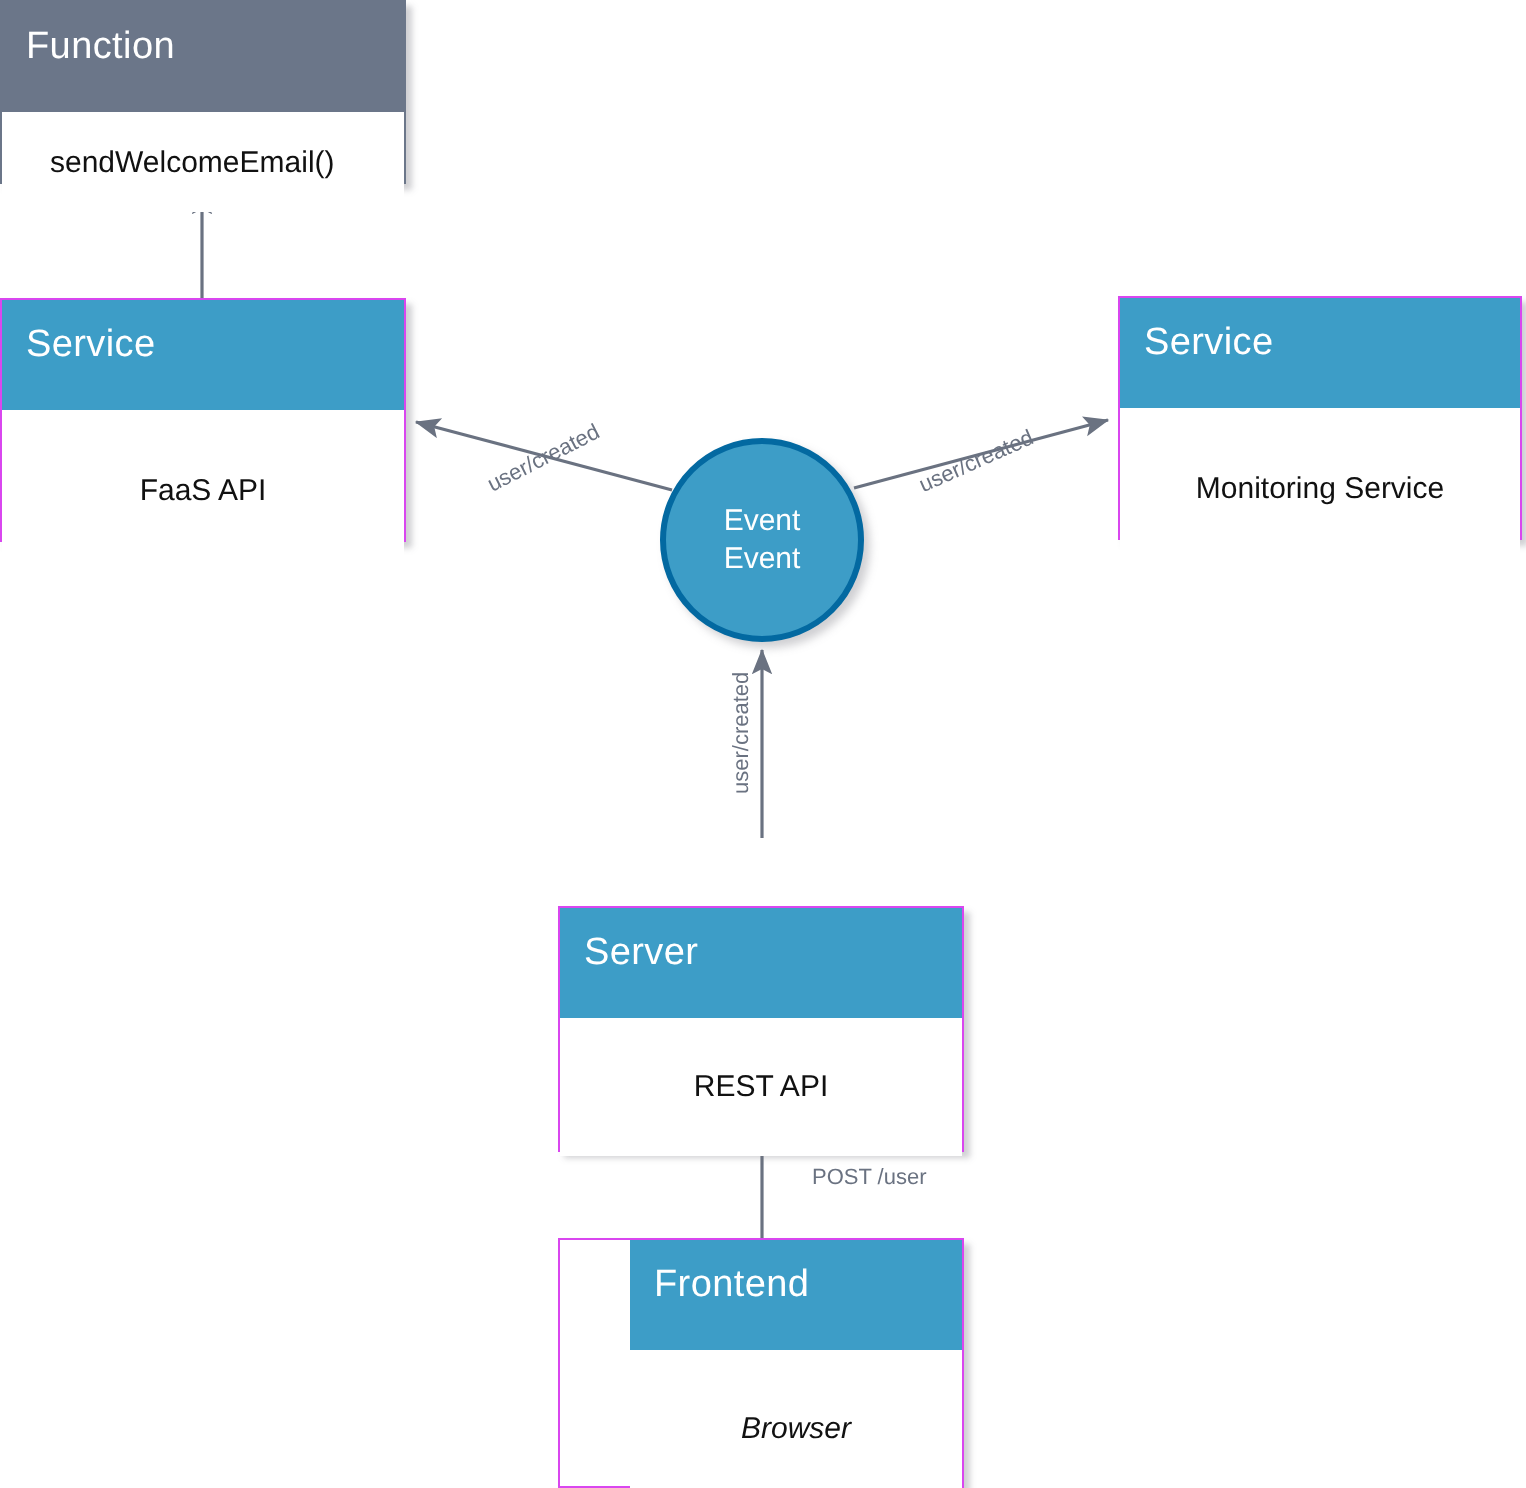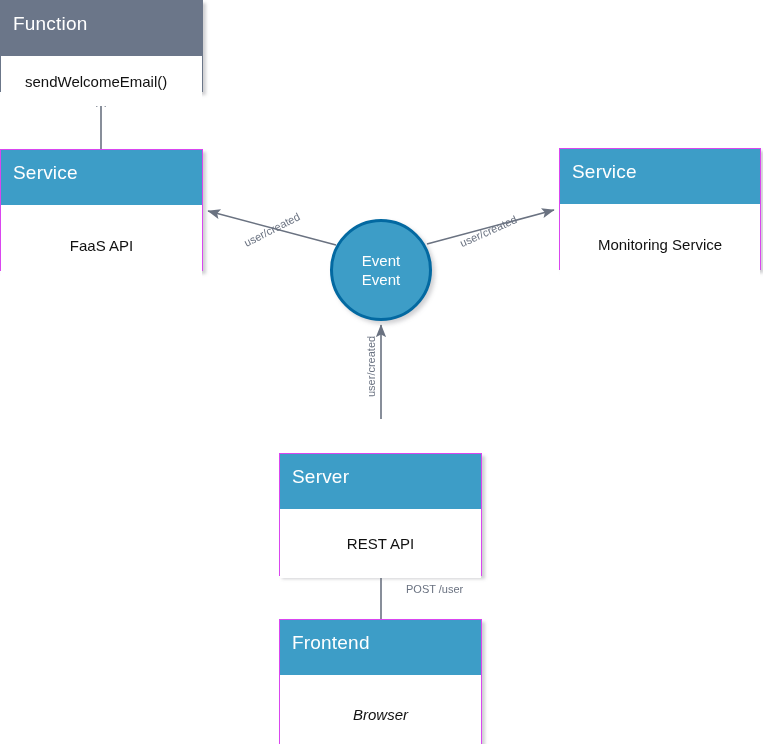--- a/index.html
+++ b/index.html
@@ -72,21 +72,21 @@
 
   #node-faas       { left: 0px;   top: 149px; width: 203px; height: 122px; }
   #node-faas .node-body { height: 80px; }
 
   #node-monitoring { left: 559px; top: 148px; width: 202px; height: 122px; }
   #node-monitoring .node-body { height: 80px; text-align: right; }
 
   #node-server     { left: 279px; top: 425px; width: 203px; height: 123px; margin-top: 28px; }
   #node-server .node-body { height: 69px; }
 
-  #node-frontend   { left: 279px; top: 619px; width: 203px; height: 125px; }
+  #node-frontend   { left: 279px; top: 619px; width: 203px; height: 125px; padding-left: 35px; }
   #node-frontend .node-body { height: 79px; font-style: italic; }
 
   
   #node-broker {
     position: absolute;
     left: 330px;
     top: 219px;
     width: 102px;
     height: 102px;
     border-radius: 50%;

